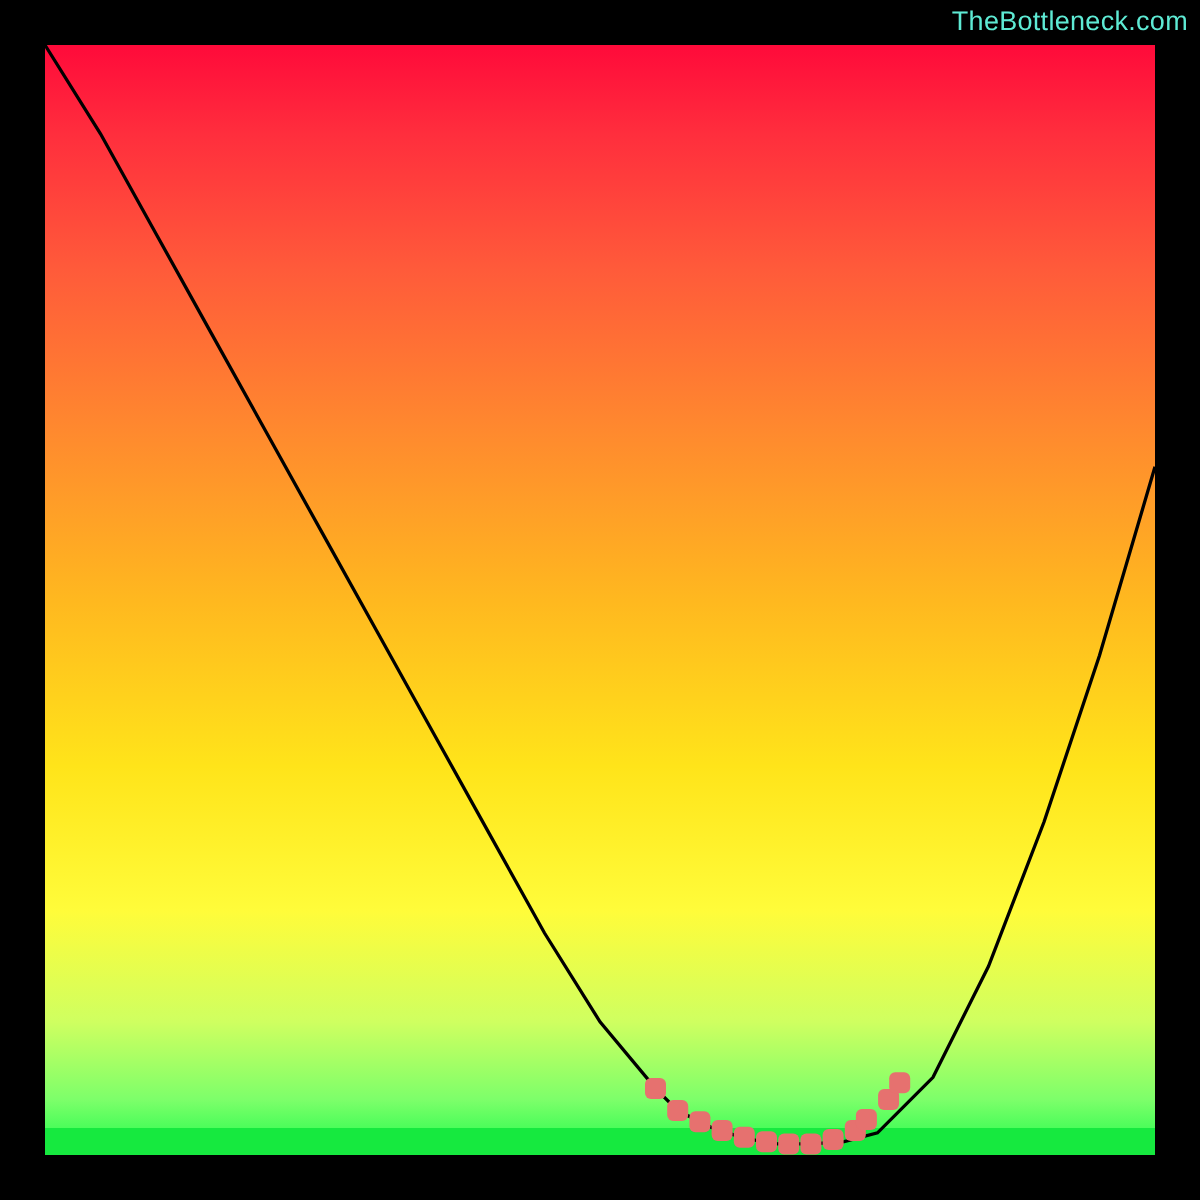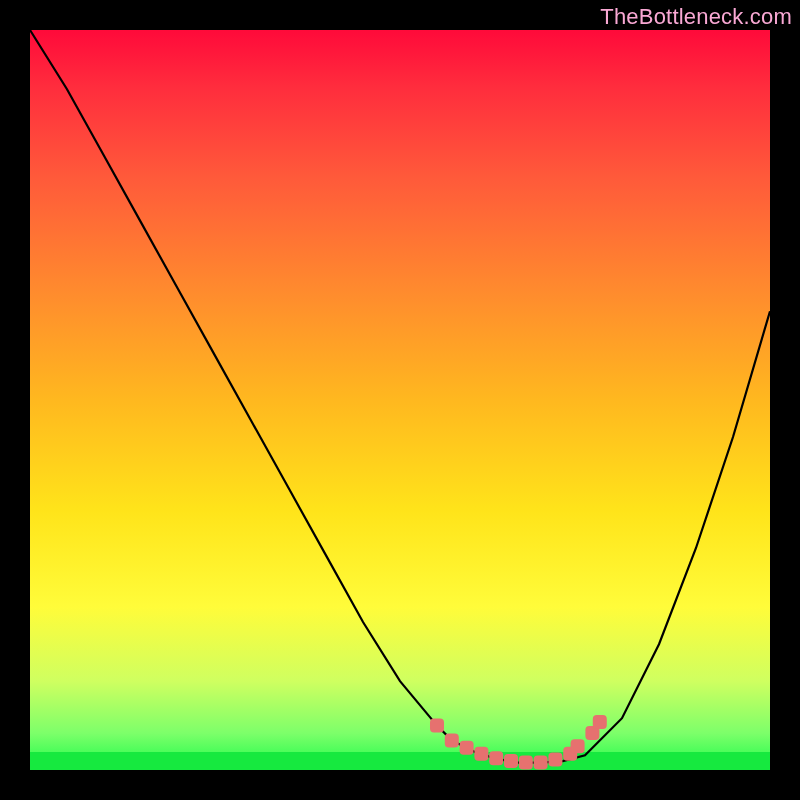--- a/index.html
+++ b/index.html
@@ -36,22 +36,22 @@
       #fffc3a 78%,
       #cfff60 88%,
       #7dff6a 95%,
       #1dfb4b 100%
     );
   }
   .watermark {
     position: absolute;
     top: 4px;
     right: 8px;
-    color: #f9a8d4;
-    font-size: 22px;
+    color: #5eead4;
+    font-size: 18px;
     letter-spacing: 0.2px;
   }
   svg.curve {
     position: absolute;
     left: 0;
     top: 0;
     width: 740px;
     height: 740px;
     overflow: visible;
   }

